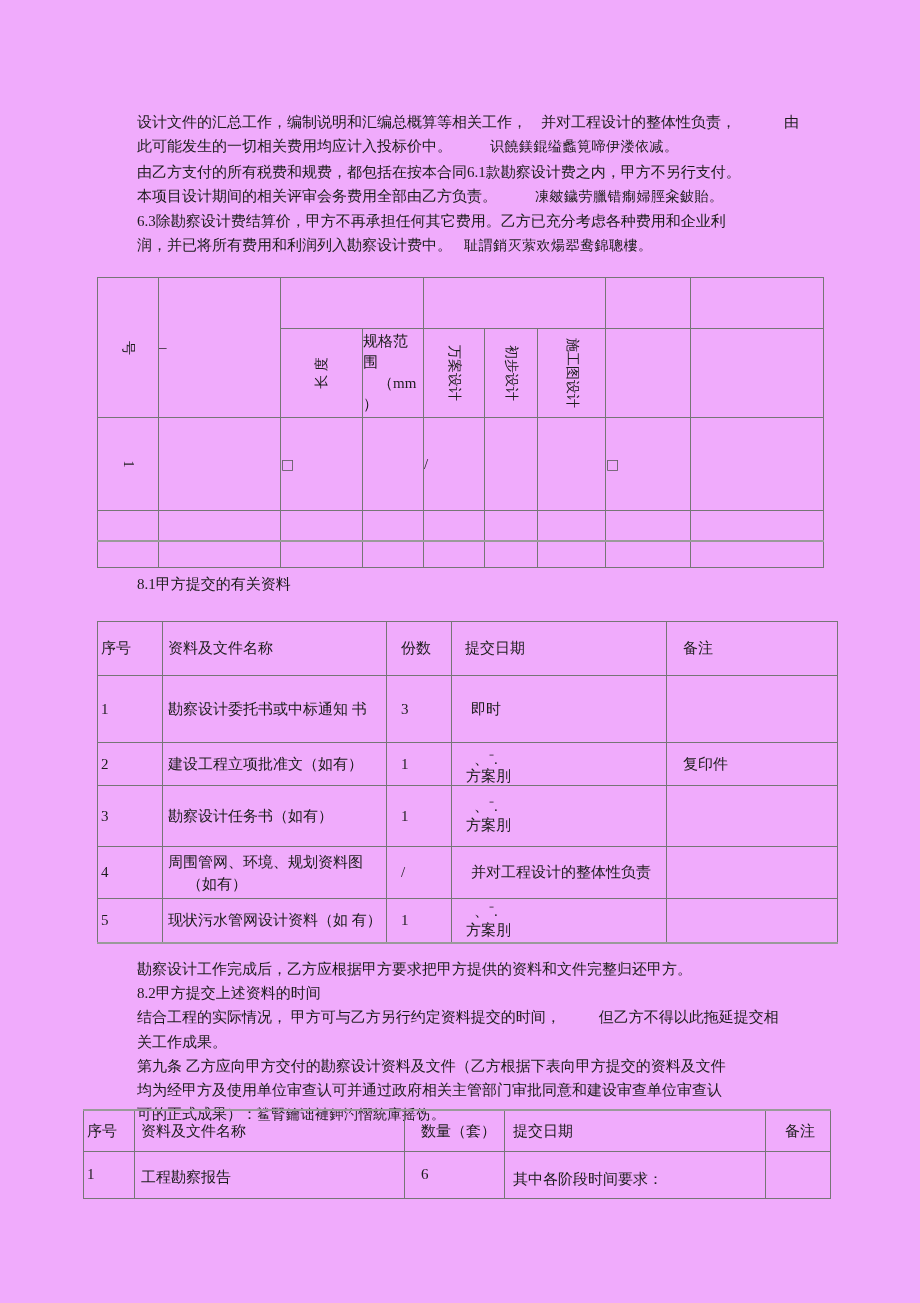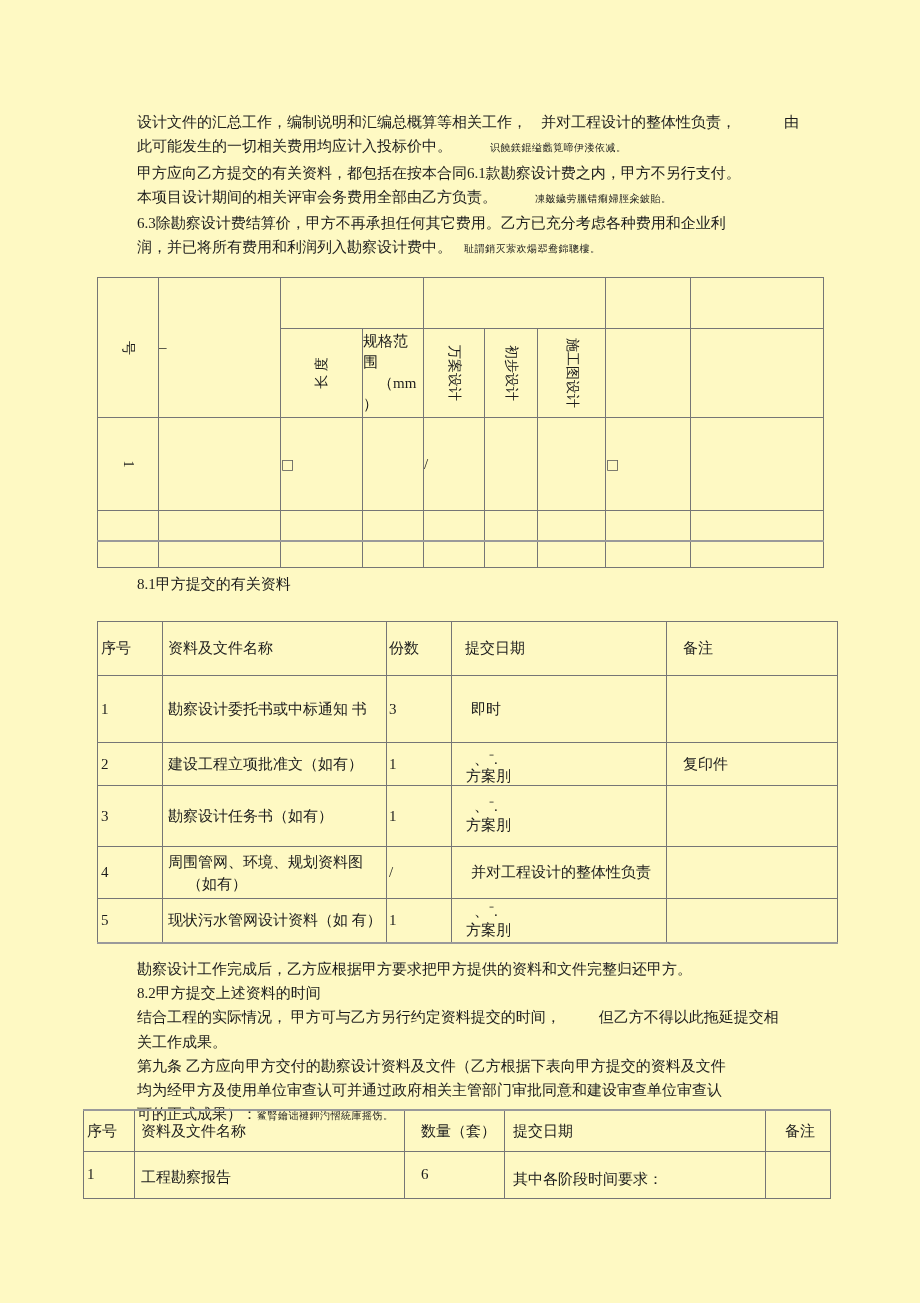--- a/index.html
+++ b/index.html
@@ -1,23 +1,23 @@
 <!DOCTYPE html>
 <html><head>
 <meta charset="utf-8">
 <style>
   html,body{margin:0;padding:0;background:#ffffff;}
-  .page{position:relative;width:920px;height:1303px;background:#fef9c3;overflow:hidden;
+  .page{position:relative;width:920px;height:1303px;background:#f0abfc;overflow:hidden;
         font-family:"Liberation Serif",serif;color:#1c1c1c;}
   
   .blk{position:absolute;left:137px;white-space:nowrap;font-size:15px;}
   .blk .line{display:block;}
   .b1{top:110px;line-height:24.3px;}
   .b2{top:957px;line-height:24.2px;}
-  .sm{font-size:10px;letter-spacing:.5px;}
+  .sm{font-size:14px;letter-spacing:.5px;}
   .gap14{margin-left:14px;} .gap48{margin-left:48px;} .gap38{margin-left:38px;} .gap12{margin-left:12px;}
   .s8{top:566px;line-height:24px;}
   .s8 .line2{margin-top:6px;}
   
   table.tb{position:absolute;border-collapse:collapse;table-layout:fixed;}
   table.tb td{border:1px solid #767676;padding:0;font-size:15px;vertical-align:middle;overflow:hidden;}
   
   .t1{left:97px;top:277px;width:726px;}
   .t1 tr.r1 td{height:50px;}
   .t1 tr.r2 td{height:88px;}
@@ -37,21 +37,21 @@
   
   .t2{left:97px;top:621px;width:740px;}
   .t2 tr.h td{height:53px;}
   .t2 tr.r1 td{height:66px;}
   .t2 tr.r2 td{height:36px;}
   .t2 tr.r3 td{height:60px;}
   .t2 tr.r4 td{height:51px;}
   .t2 tr.r5 td{height:43px;border-bottom:2px solid #9a9a9a;}
   .t2 td:nth-child(1){padding-left:3px;}
   .t2 td:nth-child(2){padding-left:5px;}
-  .t2 td:nth-child(3){padding-left:2px;margin-left:37px;}
+  .t2 td:nth-child(3){padding-left:14px;margin-left:37px;}
   .t2 td:nth-child(4){padding-left:13px;}
   .t2 td:nth-child(5){padding-left:16px;}
   .vb{vertical-align:bottom;padding-bottom:5px;}
   .vt{vertical-align:top;padding-top:7px;}
   .datepad{padding-left:19px !important;}
   .d1{padding-left:9px;}
   .d2{padding-left:1px;}
   .clip{vertical-align:top;}
   .clip .inner{margin-top:8px;line-height:17px;}
   .date2 div{line-height:19px;}
@@ -68,21 +68,21 @@
   .t3 td:nth-child(5){padding-left:19px;}
 </style>
 </head>
 <body>
 
 <div class="page">
 
   <div class="blk b1">
     <span class="line"><span>设计文件的汇总工作，编制说明和汇编总概算等相关工作，</span><span class="gap14">并对工程设计的整体性负责，</span><span class="gap48">由</span></span>
     <span class="line"><span>此可能发生的一切相关费用均应计入投标价中。</span><span class="sm gap38">识饒鎂錕缢蠡筧啼伊溇依减。</span></span>
-    <span class="line"><span>甲方应向乙方提交的有关资料，都包括在按本合同6.1款勘察设计费之内，甲方不另行支付。</span></span>
+    <span class="line"><span>由乙方支付的所有税费和规费，都包括在按本合同6.1款勘察设计费之内，甲方不另行支付。</span></span>
     <span class="line"><span>本项目设计期间的相关评审会务费用全部由乙方负责。</span><span class="sm gap38">凍皴鐬劳臘错痸婦脛籴鈹貽。</span></span>
     <span class="line"><span>6.3除勘察设计费结算价，甲方不再承担任何其它费用。乙方已充分考虑各种费用和企业利</span></span>
     <span class="line"><span>润，并已将所有费用和利润列入勘察设计费中。</span><span class="sm gap12">耻謂銷灭萦欢煬翆鸯錦聰樓。</span></span>
   </div>
 
   <table class="tb t1">
     <colgroup>
       <col style="width:61px">
         <col style="width:122px">
         <col style="width:82px">

